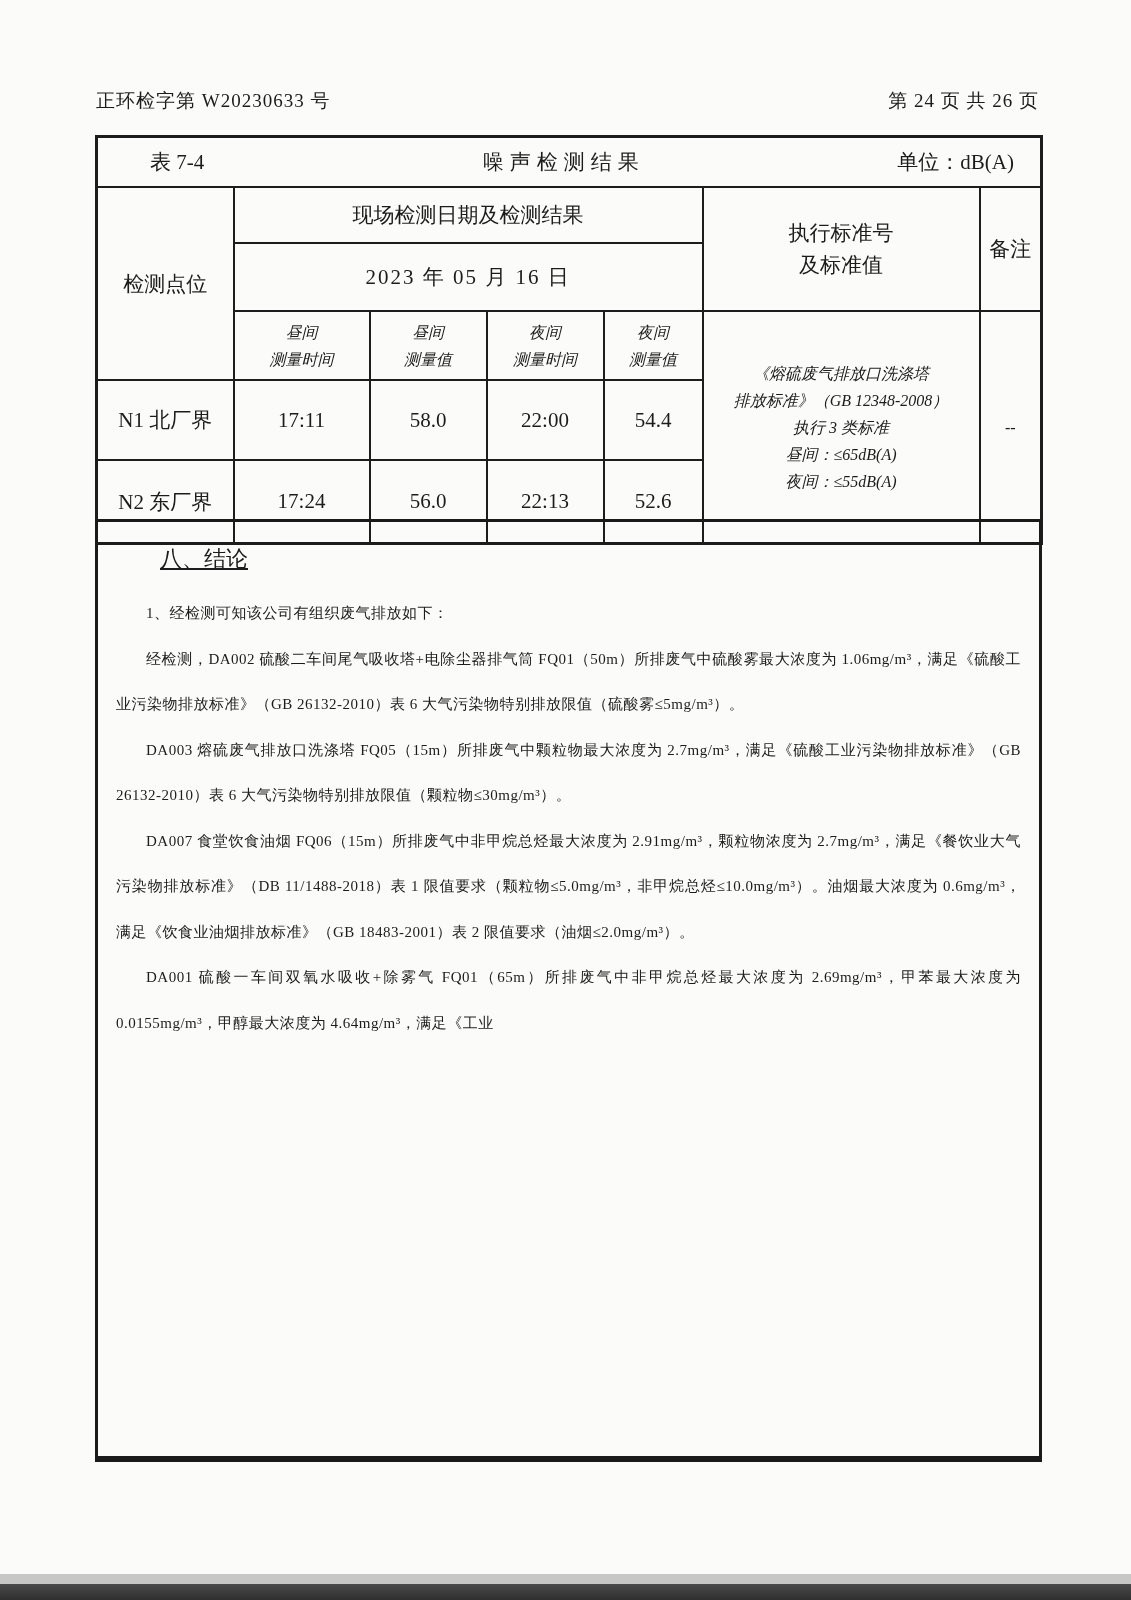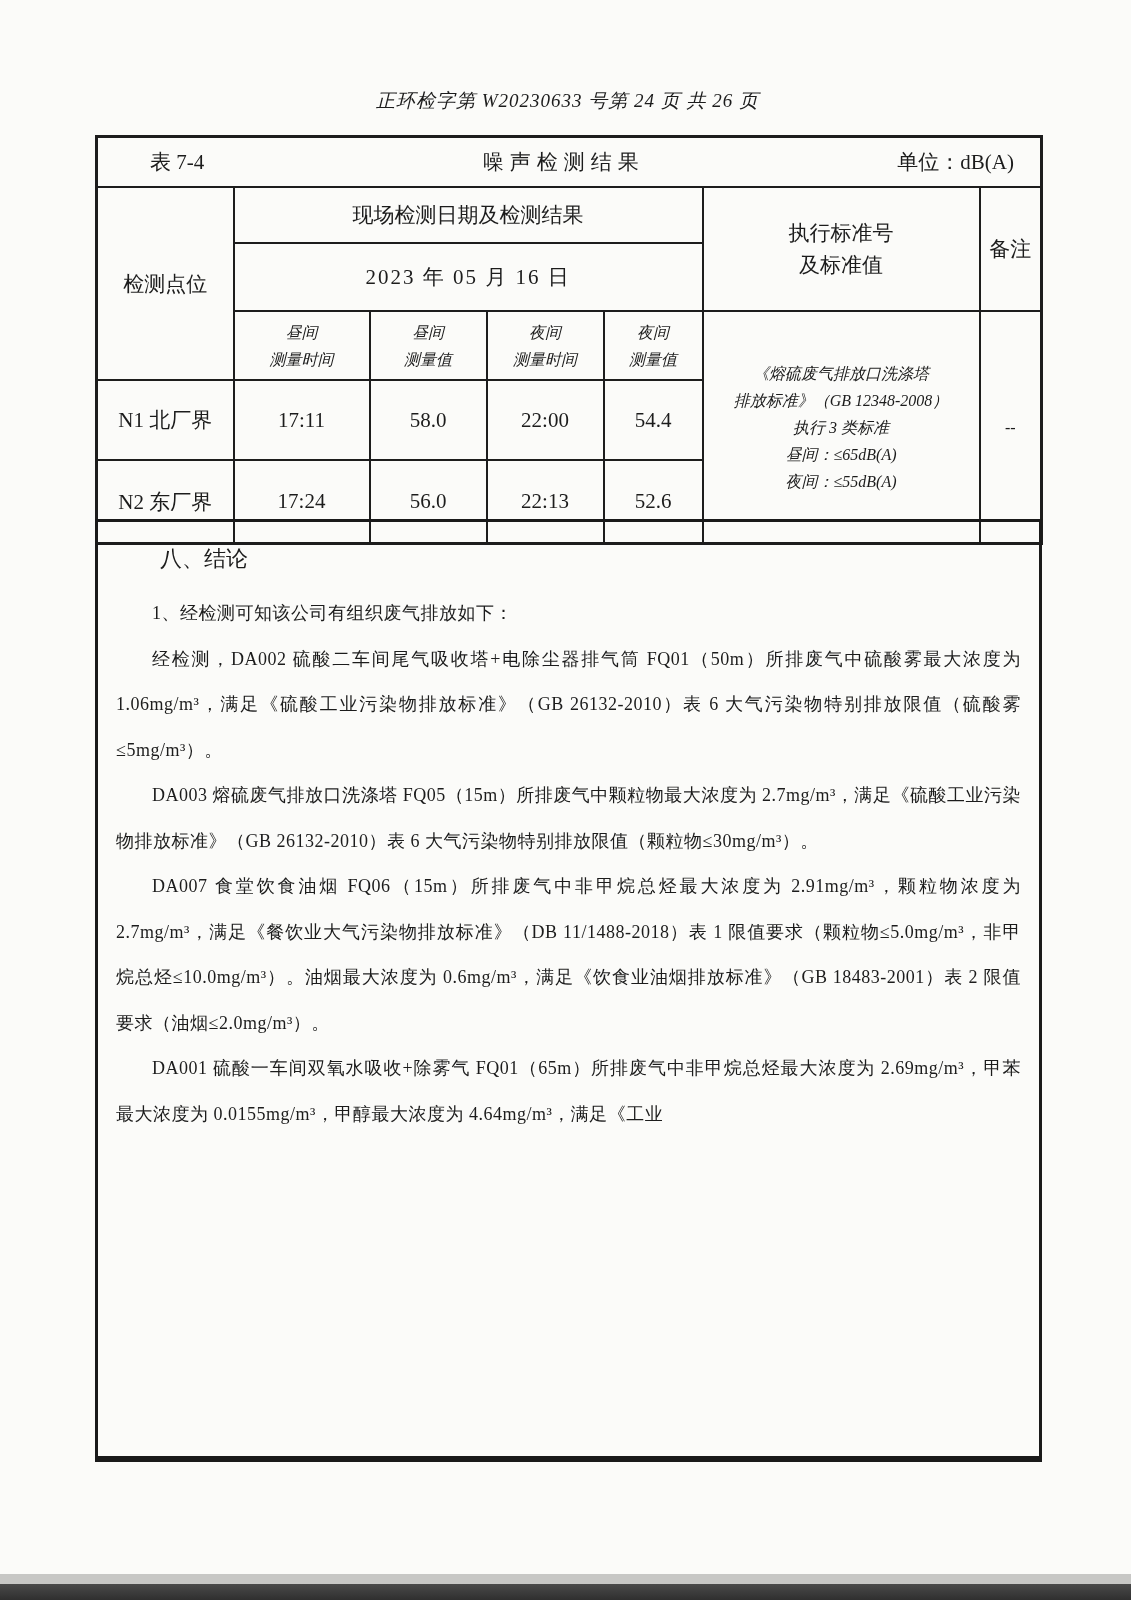--- a/index.html
+++ b/index.html
@@ -12,25 +12,24 @@
     background: #fbfbf9;
     overflow: hidden;
     font-family: "Liberation Serif", "DejaVu Serif", serif;
     color: #1c1c1c;
   }
   
   .page-header {
     position: absolute;
     top: 88px; left: 96px; right: 92px;
     display: flex;
-    justify-content: center;
+    justify-content: space-between;
     align-items: baseline;
     font-size: 19px;
     letter-spacing: 1px;
-    font-style: italic;
   }
   
   .noise-table {
     position: absolute;
     top: 135px; left: 95px;
     border-collapse: collapse;
     table-layout: fixed;
     width: 945px;
     font-size: 21px;
   }
@@ -64,24 +63,25 @@
     border-bottom-width: 6px;
     padding: 14px 18px 10px 18px;
     overflow: hidden;
   }
   .conclusion-box h3 {
     margin: 0 0 10px 0;
     font-size: 22px;
     font-weight: normal;
     text-indent: 2em;
     line-height: 45px;
+    text-decoration: underline;
   }
   .conclusion-box p {
     margin: 0;
-    font-size: 18px;
+    font-size: 15px;
     line-height: 45.5px;
     text-align: justify;
     text-indent: 2em;
     letter-spacing: 0.5px;
   }
   
   .scan-strip-light {
     position: absolute; left: 0; right: 0;
     top: 1574px; height: 10px;
     background: #c7c7c5;

